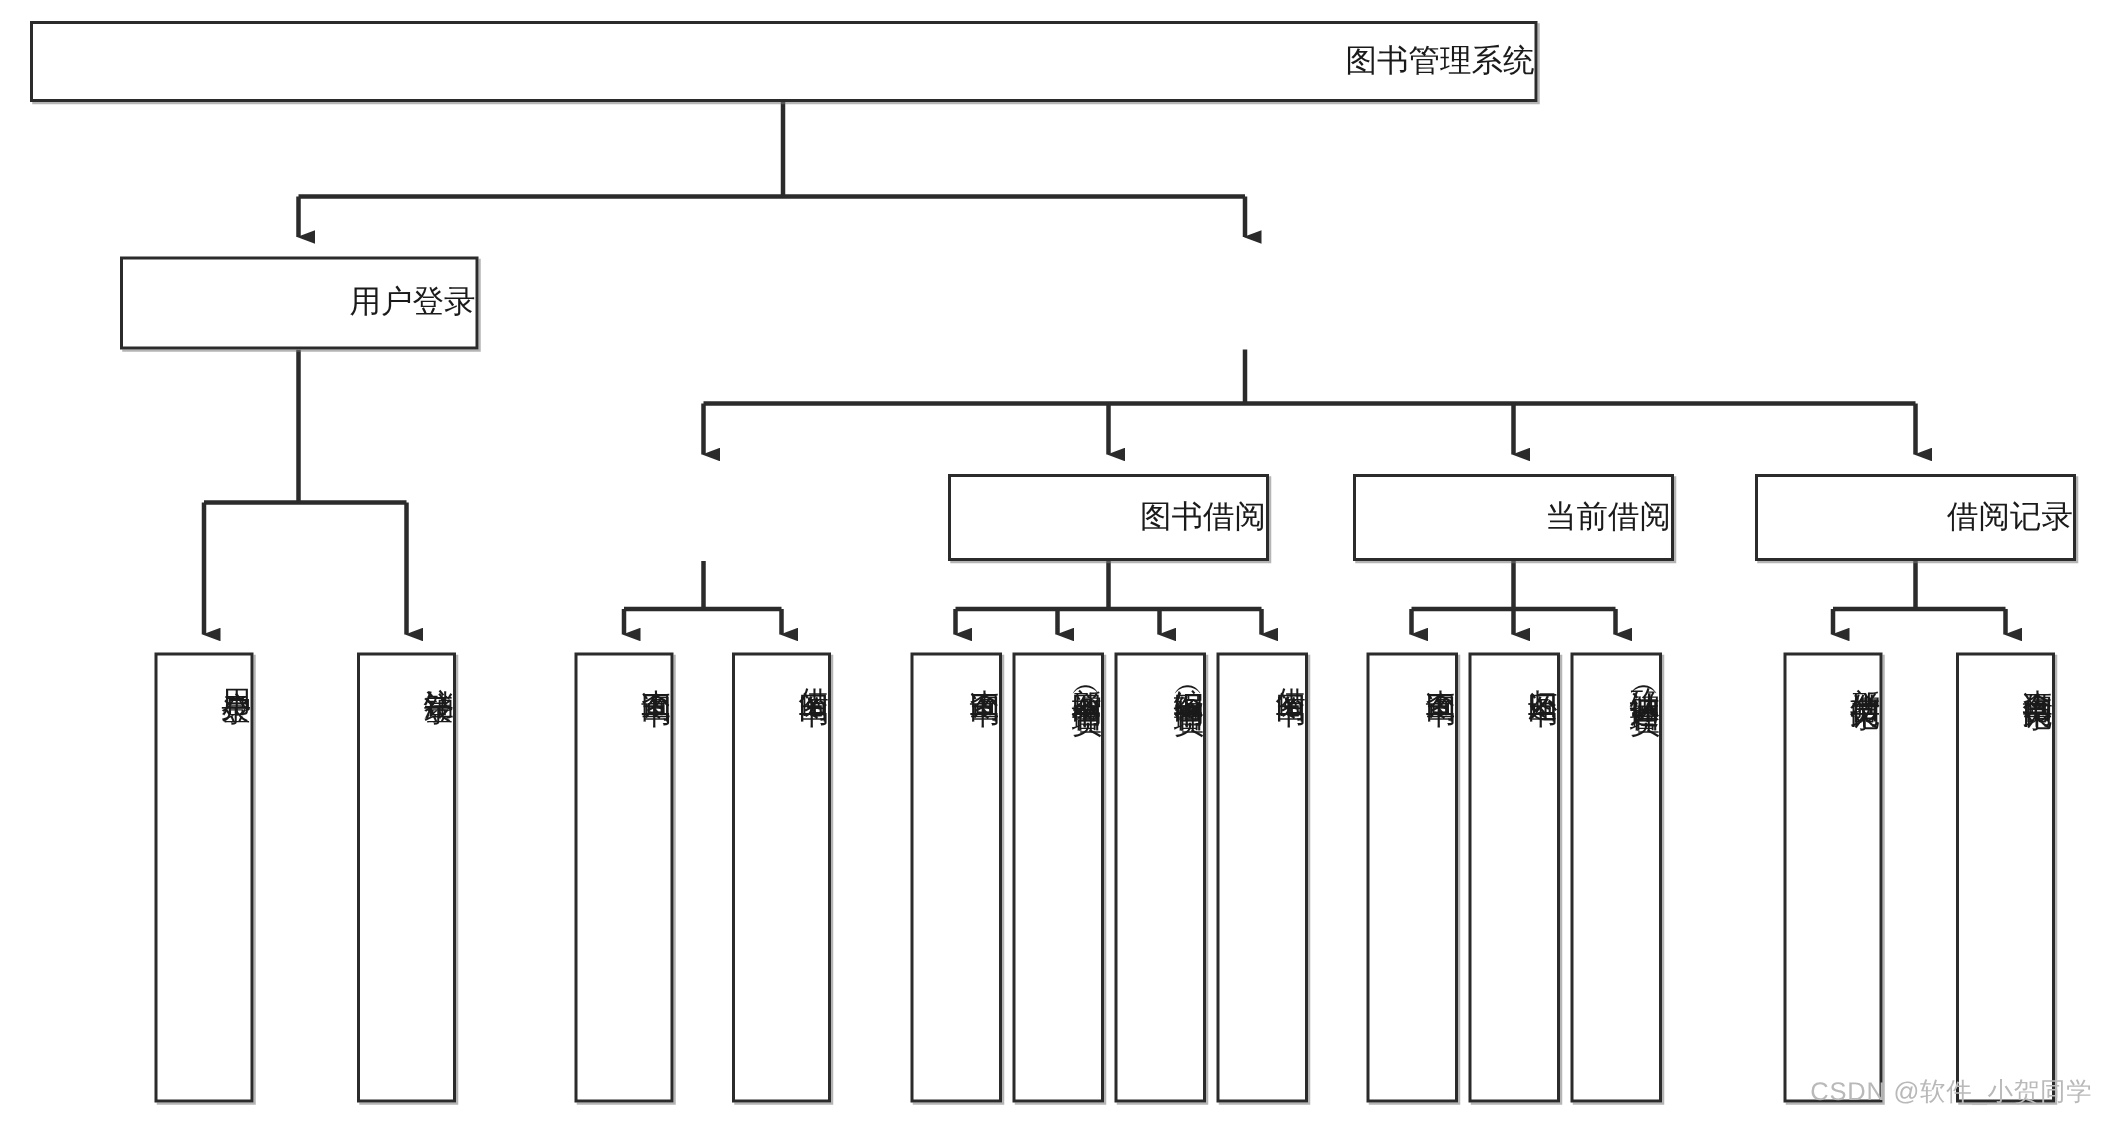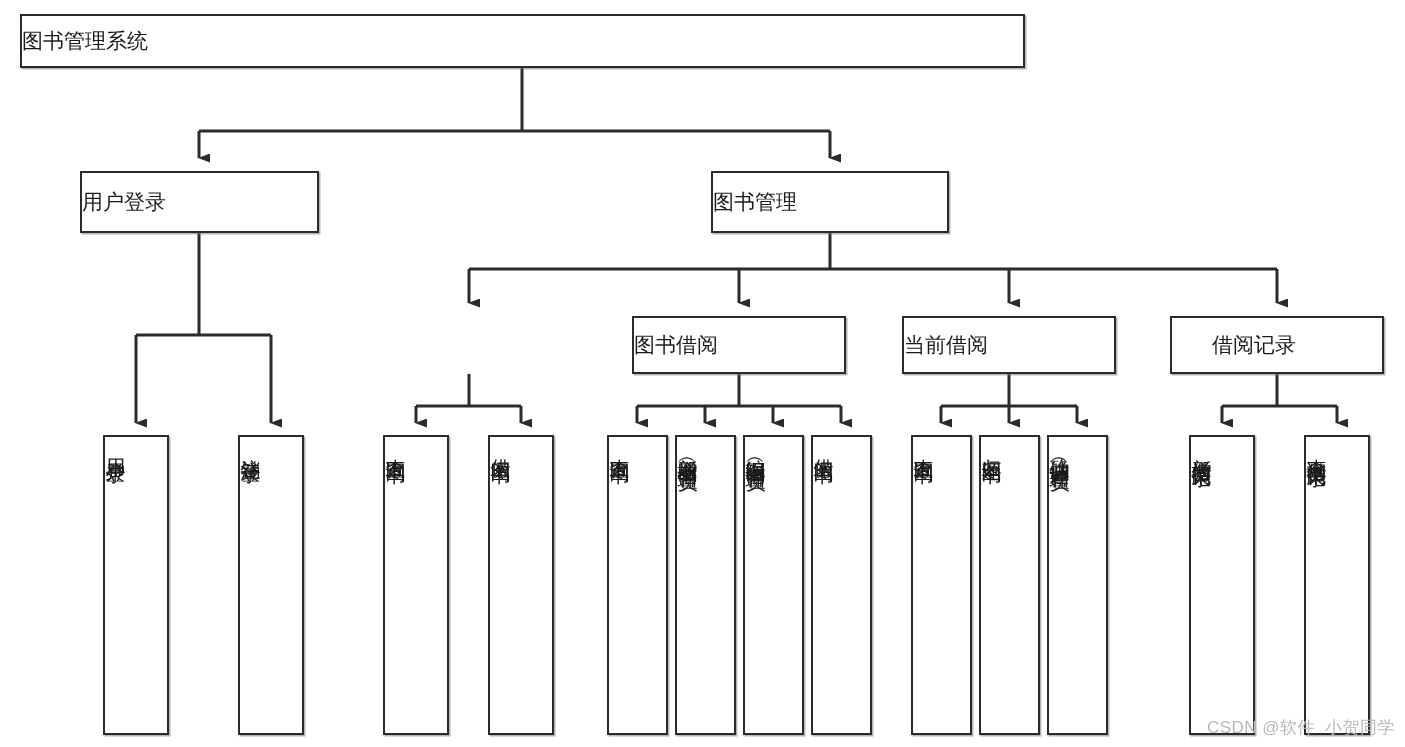--- a/index.html
+++ b/index.html
@@ -25,21 +25,21 @@
     height: 747px;
   }
   .node-box {
     position: absolute;
     box-sizing: border-box;
     background: #ffffff;
     border: 2px solid #2b2b2b;
     box-shadow: 1.5px 1.5px 0 0 rgba(120,120,120,0.55);
     display: flex;
     align-items: center;
-    justify-content: flex-start;
+    justify-content: flex-end;
     color: #1a1a1a;
   }
   .node-label {
     display: block;
     text-align: center;
     line-height: 1.18;
     white-space: pre-line;
   }
   .horizontal .node-label {
     writing-mode: horizontal-tb;
@@ -124,23 +124,20 @@
   </svg>
 
   <div class="node-box horizontal" style="left:20px; top:14px; width:1005px; height:54px;">
     <span class="node-label">图书管理系统</span>
   </div>
 
   <div class="node-box horizontal" style="left:80px; top:171px; width:239px; height:62px;">
     <span class="node-label">用户登录</span>
   </div>
 
-  <div class="node-box horizontal" style="left:711px; top:171px; width:238px; height:62px;">
-    <span class="node-label">图书管理</span>
-  </div>
 
 
   <div class="node-box horizontal" style="left:632px; top:316px; width:214px; height:58px;">
     <span class="node-label">图书借阅</span>
   </div>
 
   <div class="node-box horizontal" style="left:902px; top:316px; width:214px; height:58px;">
     <span class="node-label">当前借阅</span>
   </div>
 

